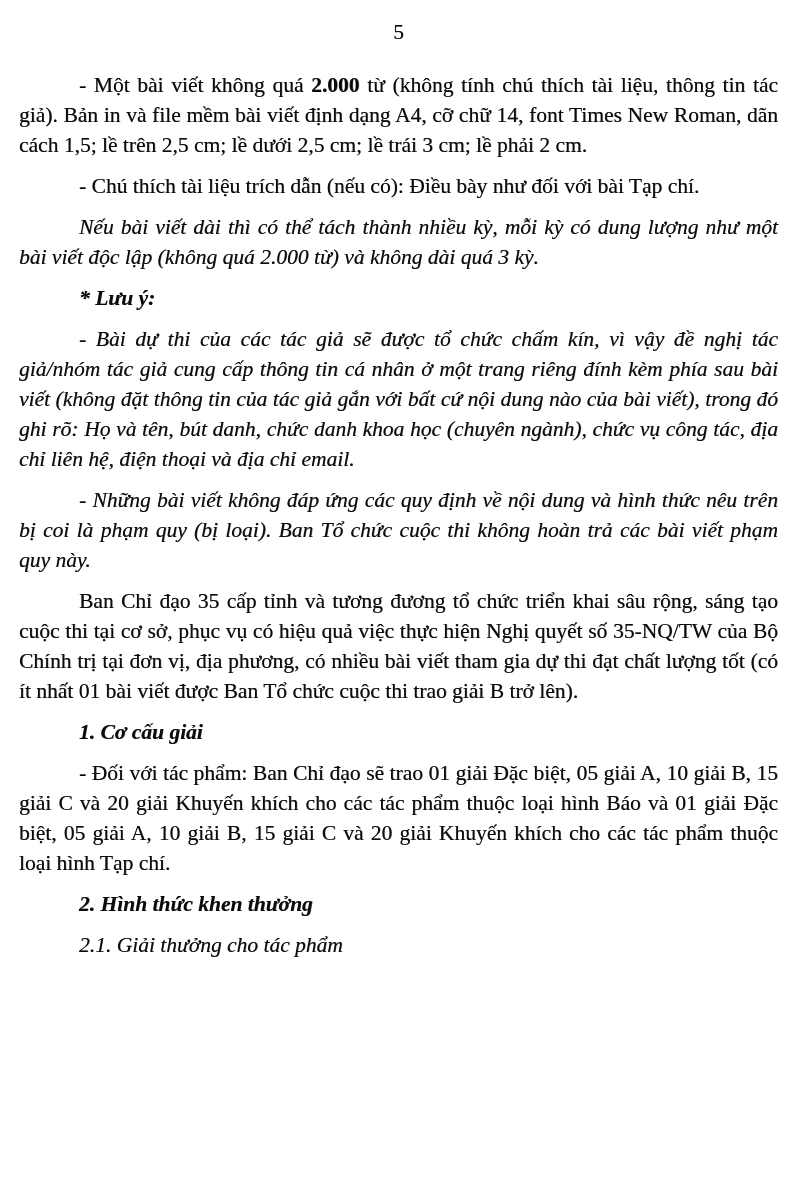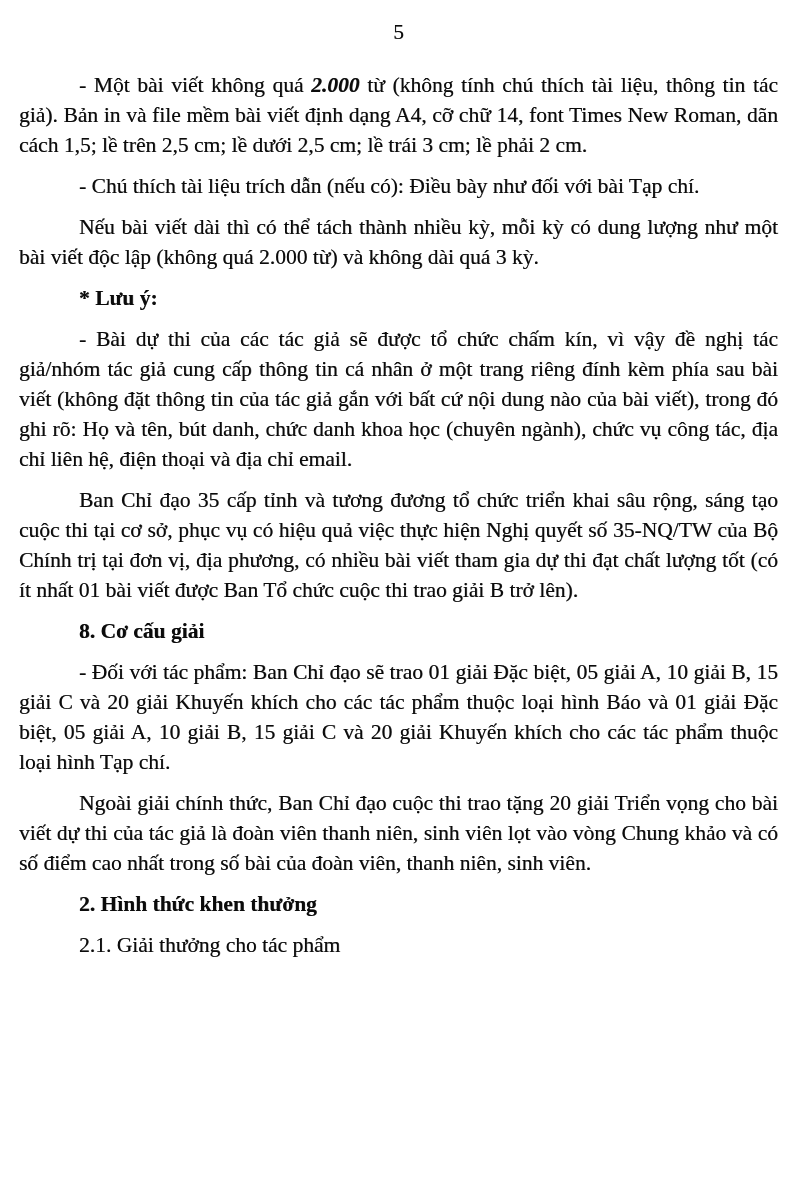--- a/index.html
+++ b/index.html
@@ -22,50 +22,50 @@
     margin: 0;
     text-align: center;
     text-indent: 0;
   }
   .para {
     margin: 11px 0 0 0;
     text-indent: 60px;
     text-align: justify;
   }
   .after-pagenum { margin-top: 23px; }
-  .italic { }
+  .italic { font-style: italic; }
   .bold   { font-weight: 700; }
-  b { font-weight: 700; font-style: italic; }
+  b { font-weight: 700; }
 </style>
 </head>
 <body>
 
 <div class="page">
 
   <p class="page-number">5</p>
 
   <p class="para after-pagenum"><span>- Một bài viết không quá </span><b>2.000</b><span> từ (không tính chú thích tài liệu, thông tin tác giả). Bản in và file mềm bài viết định dạng A4, cỡ chữ 14, font Times New Roman, dãn cách 1,5; lề trên 2,5 cm; lề dưới 2,5 cm; lề trái 3 cm; lề phải 2 cm.</span></p>
 
   <p class="para">- Chú thích tài liệu trích dẫn (nếu có): Điều bày như đối với bài Tạp chí.</p>
 
   <p class="para italic">Nếu bài viết dài thì có thể tách thành nhiều kỳ, mỗi kỳ có dung lượng như một bài viết độc lập (không quá 2.000 từ) và không dài quá 3 kỳ.</p>
 
   <p class="para bold italic">* Lưu ý:</p>
 
   <p class="para italic">- Bài dự thi của các tác giả sẽ được tổ chức chấm kín, vì vậy đề nghị tác giả/nhóm tác giả cung cấp thông tin cá nhân ở một trang riêng đính kèm phía sau bài viết (không đặt thông tin của tác giả gắn với bất cứ nội dung nào của bài viết), trong đó ghi rõ: Họ và tên, bút danh, chức danh khoa học (chuyên ngành), chức vụ công tác, địa chỉ liên hệ, điện thoại và địa chỉ email.</p>
 
+  <p class="para italic">- Những bài viết không đáp ứng các quy định về nội dung và hình thức nêu trên bị coi là phạm quy (bị loại). Ban Tổ chức cuộc thi không hoàn trả các bài viết phạm quy này.</p>
 
 
   <p class="para">Ban Chỉ đạo 35 cấp tỉnh và tương đương tổ chức triển khai sâu rộng, sáng tạo cuộc thi tại cơ sở, phục vụ có hiệu quả việc thực hiện Nghị quyết số 35-NQ/TW của Bộ Chính trị tại đơn vị, địa phương, có nhiều bài viết tham gia dự thi đạt chất lượng tốt (có ít nhất 01 bài viết được Ban Tổ chức cuộc thi trao giải B trở lên).</p>
 
 
-  <p class="para bold italic">8. Cơ cấu giải</p>
+  <p class="para bold italic">1. Cơ cấu giải</p>
 
   <p class="para">- Đối với tác phẩm: Ban Chỉ đạo sẽ trao 01 giải Đặc biệt, 05 giải A, 10 giải B, 15 giải C và 20 giải Khuyến khích cho các tác phẩm thuộc loại hình Báo và 01 giải Đặc biệt, 05 giải A, 10 giải B, 15 giải C và 20 giải Khuyến khích cho các tác phẩm thuộc loại hình Tạp chí.</p>
 
-  <p class="para">Ngoài giải chính thức, Ban Chỉ đạo cuộc thi trao tặng 20 giải Triển vọng cho bài viết dự thi của tác giả là đoàn viên thanh niên, sinh viên lọt vào vòng Chung khảo và có số điểm cao nhất trong số bài của đoàn viên, thanh niên, sinh viên.</p>
 
 
   <p class="para bold italic">2. Hình thức khen thưởng</p>
 
   <p class="para italic">2.1. Giải thưởng cho tác phẩm</p>
 
 </div>
 
 </body></html>

